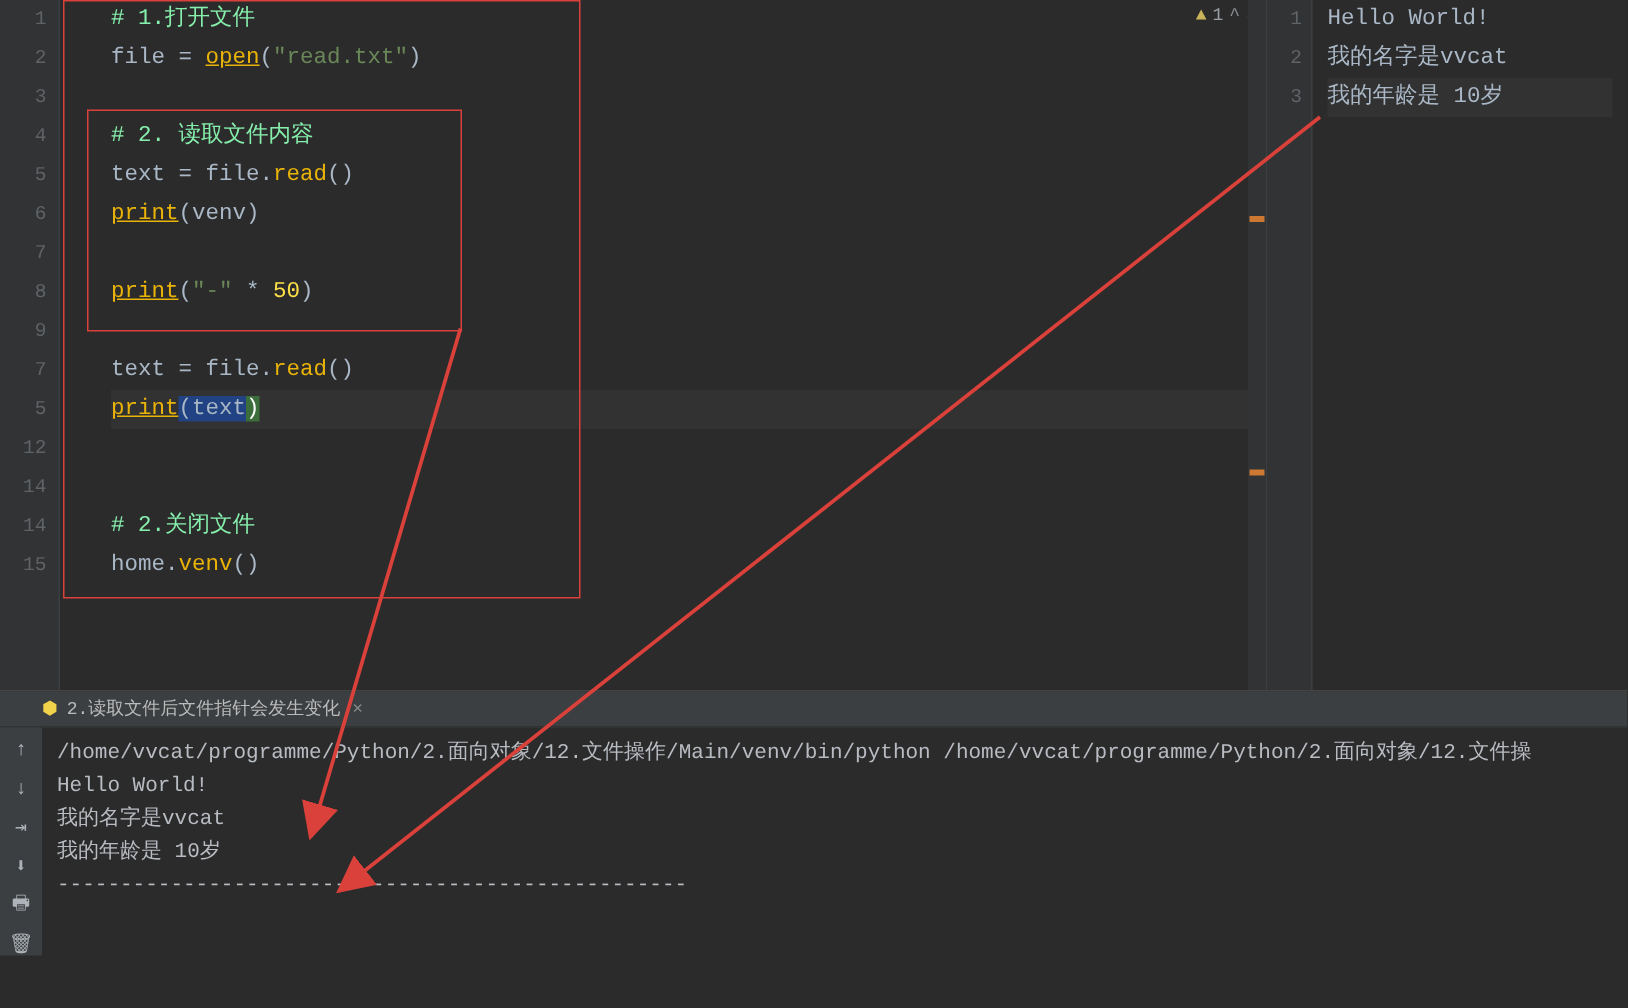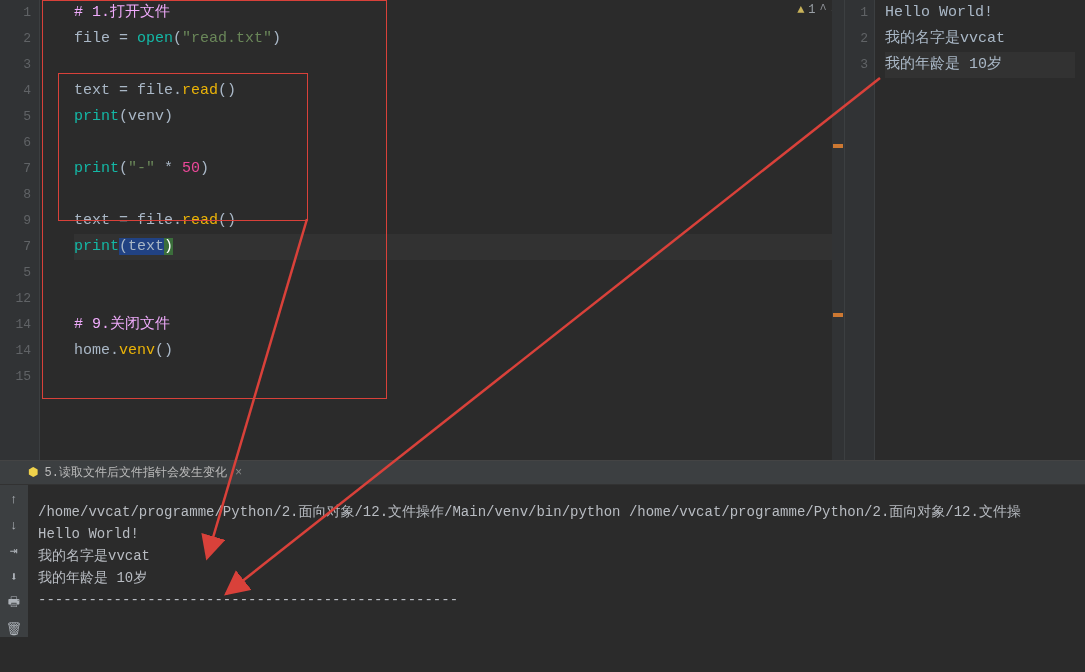--- a/index.html
+++ b/index.html
@@ -17,24 +17,24 @@
   border-right:1px solid #3c3f41; background:#313335; text-align:right;
   color:#606366; font-size:13px; line-height:26px; padding-right:8px;}
 .gutter .ln { display:block; }
 .side-gutter { float:left; width:30px; height:100%;
   border-right:1px solid #3c3f41; background:#313335; text-align:right;
   color:#606366; font-size:13px; line-height:26px; padding-right:6px;}
 .side-code { margin-left:30px; padding:0 10px; line-height:26px; color:#a9b7c6;}
 .code { margin-left:40px; padding-left:34px; line-height:26px; }
 .row { height:26px; white-space:pre; }
 .row.selected { background:#323232; }
-.cmt { color:#f0abfc; }
+.cmt { color:#86efac; }
 .str { color:#6a8759; }
-.num { color:#ec4899;text-align:right; }
-.builtin { color:#14b8a6; }
+.num { color:#fde047;text-align:right; }
+.builtin { color:#eab308;text-decoration:underline; }
 .call { color:#eab308; }
 .caret { background:#214283; }
 .status-top { position:absolute; right:6px; top:2px; display:flex; align-items:center; gap:4px;
   font-size:12px; color:#9aa0a6;}
 .warn-tri { color:#c9b35a; }
 .chev { color:#8e9197; cursor:pointer;}
 .scroll-stripe { position:absolute; right:0; top:0; width:12px; height:100%;
   background:#313335;}
 .stripe-err { position:absolute; right:1px; width:10px; height:4px; background:#cc7832;}
 
@@ -46,21 +46,21 @@
 .run-panel { border-top:1px solid #444; background:#2b2b2b; position:relative;}
 .tabbar { height:24px; background:#3c3f41; border-bottom:1px solid #323232;
   display:flex; align-items:center; padding-left:28px; font-size:12px; color:#bbb;}
 .tabbar .pyicon { color:#f0d24b; margin-right:6px;}
 .tabbar .closex { color:#888; margin-left:8px; cursor:pointer;}
 .run-body { display:flex; }
 .run-gutter { width:28px; background:#3c3f41; display:flex; flex-direction:column;
   align-items:center; padding-top:6px; gap:10px;}
 .run-gutter .ico { width:16px; height:16px; display:flex; align-items:center; justify-content:center;
   color:#aeb3b9; font-size:13px; cursor:pointer;}
-.console { padding:16px 10px; line-height:22px; color:#b8bcc2; font-size:14px; flex:1;}
+.console { padding:6px 10px; line-height:22px; color:#b8bcc2; font-size:14px; flex:1;}
 .console .path { color:#b8bcc2; }
 
 svg.arrows { position:absolute; left:0; top:0; pointer-events:none; }
 </style>
 </head>
 <body>
 
 <div class="top">
   <div class="editor-area">
     <div class="gutter">
@@ -89,30 +89,31 @@
     </div>
     <div class="scroll-stripe">
       <div class="stripe-err" style="top:144px;"></div>
       <div class="stripe-err" style="top:313px;"></div>
     </div>
 
     <div class="code">
       <div class="row"><span class="cmt"># 1.打开文件</span></div>
       <div class="row"><span>file</span><span> = </span><span class="builtin">open</span><span>(</span><span class="str">"read.txt"</span><span>)</span></div>
       <div class="row"></div>
+      <div class="row"><span class="cmt"># 2. 读取文件内容</span></div>
       <div class="row"><span>text</span><span> = file.</span><span class="call">read</span><span>()</span></div>
       <div class="row"><span class="builtin">print</span><span>(venv)</span></div>
       <div class="row"></div>
       <div class="row"><span class="builtin">print</span><span>(</span><span class="str">"-"</span><span> * </span><span class="num">50</span><span>)</span></div>
       <div class="row"></div>
       <div class="row"><span>text</span><span> = file.</span><span class="call">read</span><span>()</span></div>
       <div class="row selected"><span class="builtin">print</span><span class="caret">(</span><span class="caret">text</span><span class="caret" style="background:#3b6e3b;color:#fff">)</span></div>
       <div class="row"></div>
       <div class="row"></div>
-      <div class="row"><span class="cmt"># 9.关闭文件</span></div>
+      <div class="row"><span class="cmt"># 2.关闭文件</span></div>
       <div class="row"><span>home.</span><span class="call">venv</span><span>()</span></div>
     </div>
 
     <div class="red-box-big"></div>
     <div class="red-box-small"></div>
   </div>
 
   <div class="side-file">
     <div class="side-gutter">
       <span class="ln" style="display:block">1</span>
@@ -123,21 +124,21 @@
       <div class="row">Hello World!</div>
       <div class="row">我的名字是vvcat</div>
       <div class="row selected">我的年龄是 10岁</div>
     </div>
   </div>
 </div>
 
 <div class="run-panel">
   <div class="tabbar">
     <span class="pyicon">⬢</span>
-    <span>5.读取文件后文件指针会发生变化</span>
+    <span>2.读取文件后文件指针会发生变化</span>
     <span class="closex">×</span>
   </div>
   <div class="run-body">
     <div class="run-gutter">
       <span class="ico">↑</span>
       <span class="ico">↓</span>
       <span class="ico">⇥</span>
       <span class="ico">⬇</span>
       <span class="ico">🖶</span>
       <span class="ico">🗑</span>

